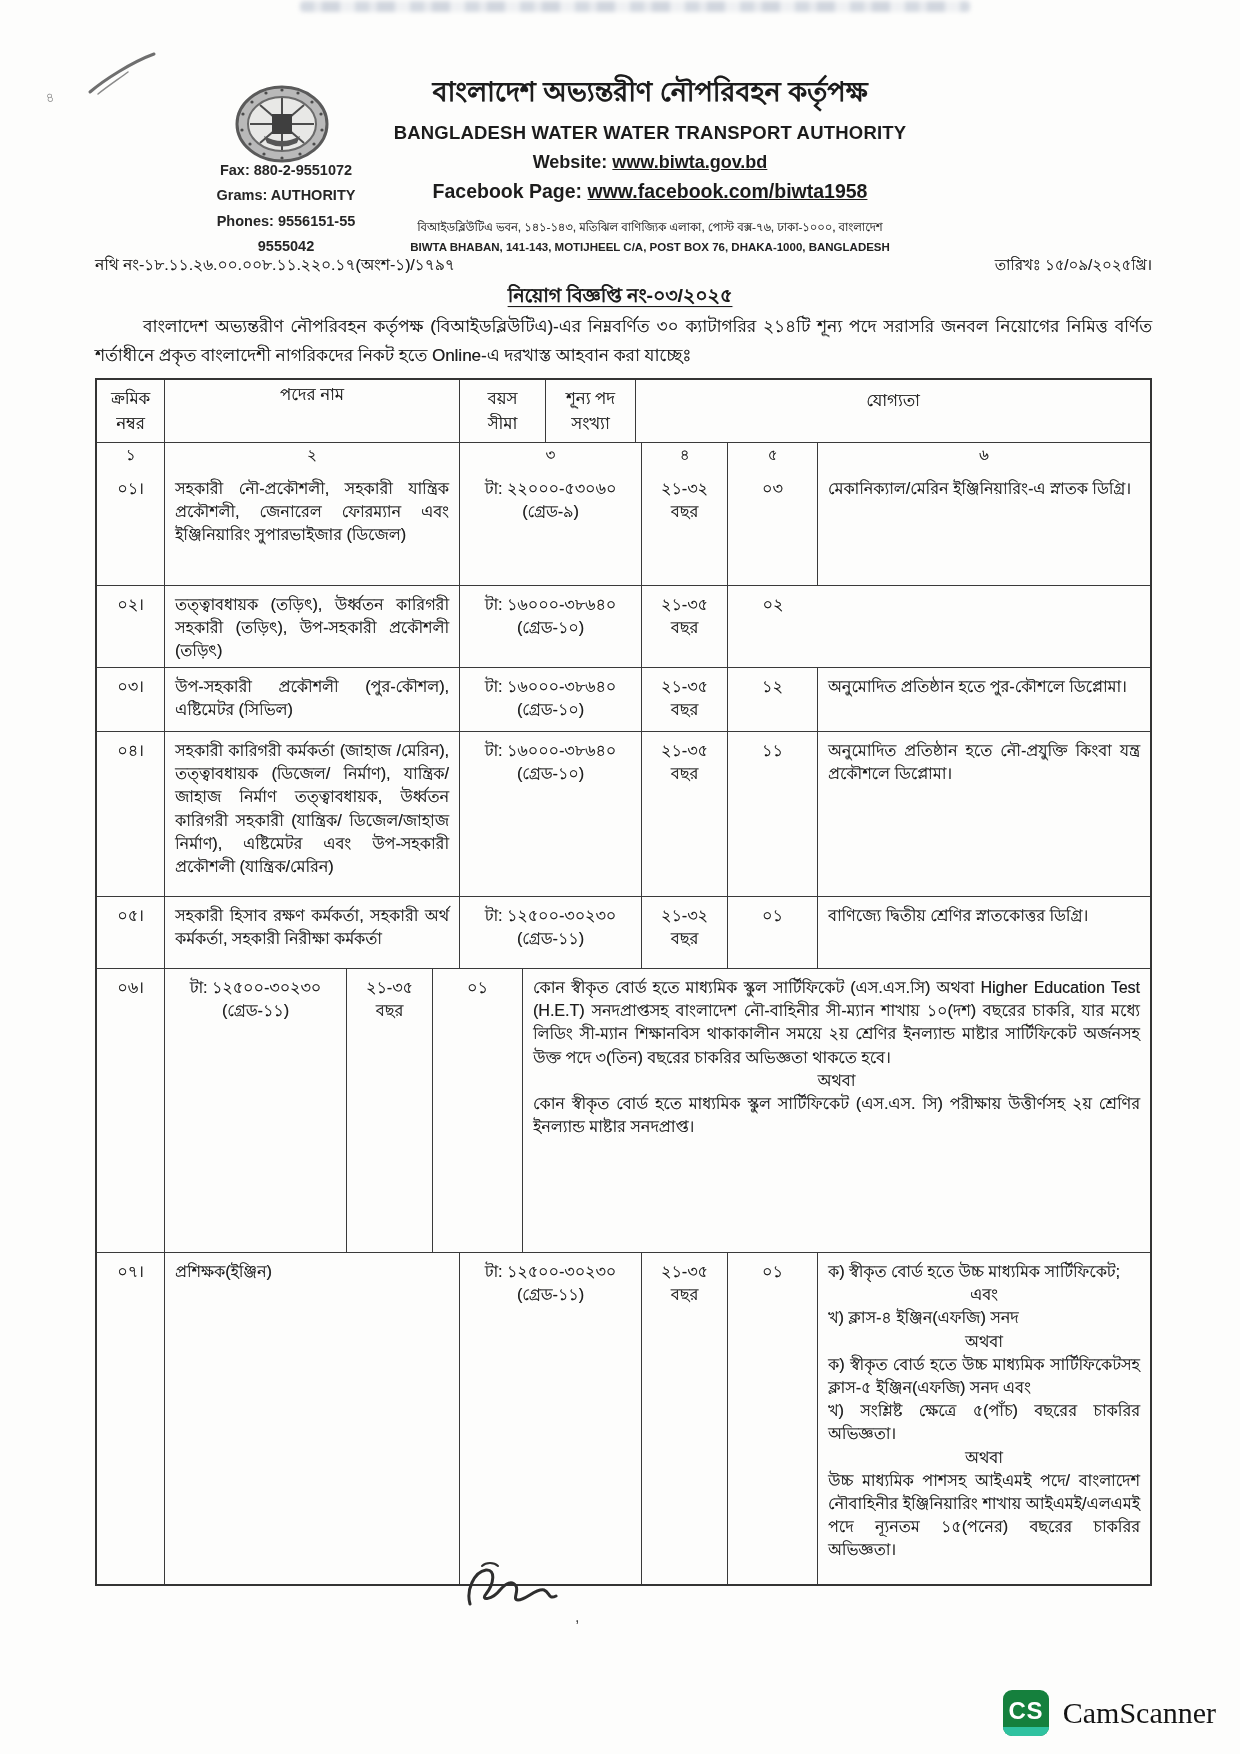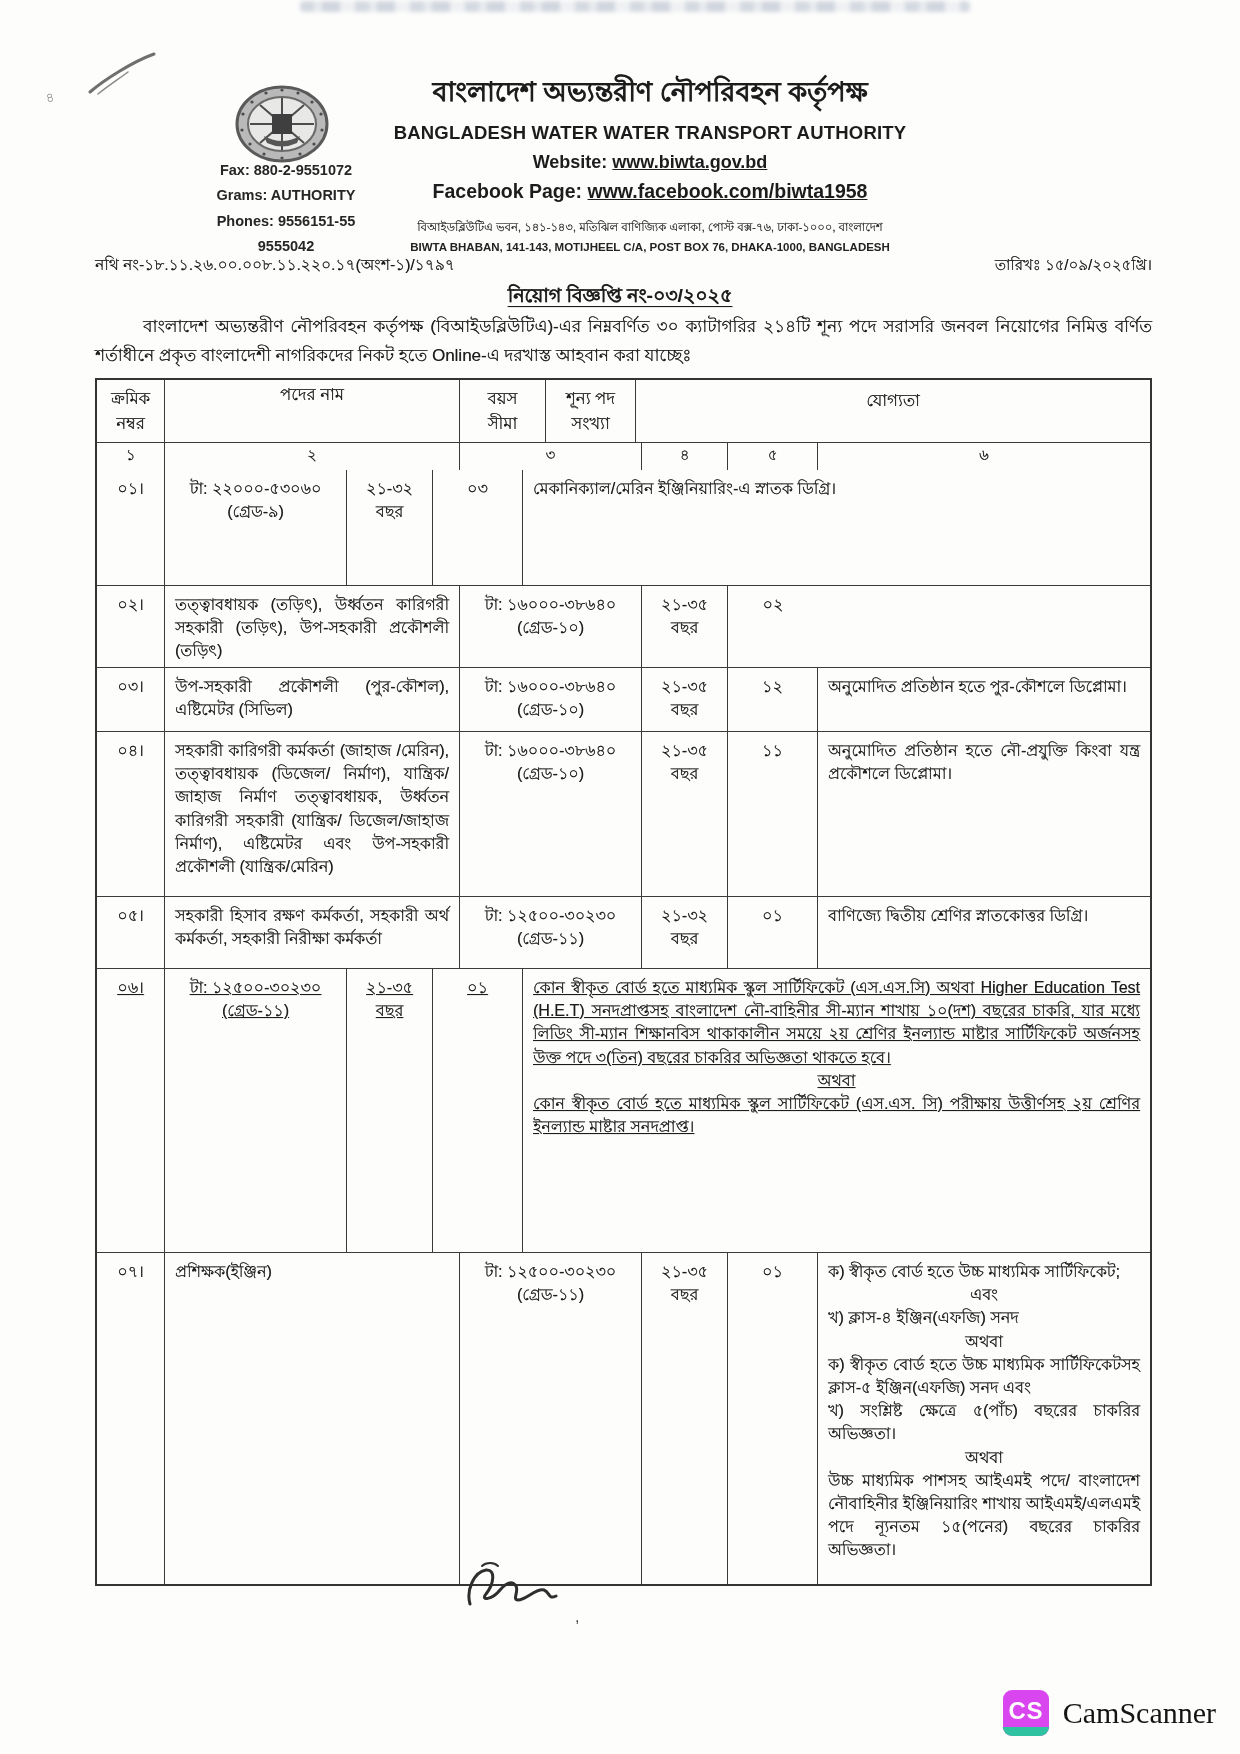--- a/index.html
+++ b/index.html
@@ -58,21 +58,21 @@
   .tnum{height:28px;}
   .tnum .cell{text-align:center;padding:2px;line-height:1.3;font-size:15px;}
   .qseg{margin:0;}
   .qj{text-align:justify;}
   .qc{text-align:center;}
 
   .signature{position:absolute;left:452px;top:1560px;}
   .sig-comma{position:absolute;left:575px;top:1608px;color:#444;font-size:16px;}
 
   .camscanner{position:absolute;right:24px;top:1690px;display:flex;align-items:center;gap:14px;}
-  .cs-badge{width:46px;height:46px;background:#d946ef;border-radius:9px;position:relative;display:flex;align-items:center;justify-content:center;overflow:hidden;}
+  .cs-badge{width:46px;height:46px;background:#15803d;border-radius:9px;position:relative;display:flex;align-items:center;justify-content:center;overflow:hidden;}
   .cs-badge .cs-txt{color:#fff;font-weight:bold;font-size:24px;letter-spacing:.5px;margin-top:-5px;}
   .cs-badge .cs-teal{position:absolute;bottom:0;left:0;width:100%;height:9px;background:#2fc2a0;}
   .cs-label{font-family:"Liberation Serif","DejaVu Serif",serif;font-size:30px;color:#141414;}
 </style>
 </head>
 <body>
 
 <div class="page">
 
   <div class="ghost-strip"></div>
@@ -163,20 +163,21 @@
       <div class="cell c-serial">১</div>
       <div class="cell c-pos" style="text-align:center;">২</div>
       <div class="cell c-sal">৩</div>
       <div class="cell c-age">৪</div>
       <div class="cell c-vac">৫</div>
       <div class="cell c-qual" style="text-align:center;">৬</div>
     </div>
     <div id="table-body-anchor">
         <div class="trow" style="height: 115px;">
           <div class="cell c-serial">০১।</div>
+          <div class="cell c-pos">সহকারী নৌ-প্রকৌশলী, সহকারী যান্ত্রিক প্রকৌশলী, জেনারেল ফোরম্যান এবং ইঞ্জিনিয়ারিং সুপারভাইজার (ডিজেল)</div>
           <div class="cell c-sal">
             <div>টা: ২২০০০-৫৩০৬০</div>
             <div>(গ্রেড-৯)</div>
           </div>
           <div class="cell c-age">
             <div>২১-৩২</div>
             <div>বছর</div>
           </div>
           <div class="cell c-vac">০৩</div>
           <div class="cell c-qual">
@@ -237,21 +238,21 @@
           </div>
           <div class="cell c-age">
             <div>২১-৩২</div>
             <div>বছর</div>
           </div>
           <div class="cell c-vac">০১</div>
           <div class="cell c-qual">
             <div class="qseg qj">বাণিজ্যে দ্বিতীয় শ্রেণির স্নাতকোত্তর ডিগ্রি।</div>
           </div>
         </div>
-        <div class="trow" style="height: 284px; text-decoration: underline;">
+        <div class="trow" style="height: 284px;">
           <div class="cell c-serial">০৬।</div>
           <div class="cell c-sal">
             <div>টা: ১২৫০০-৩০২৩০</div>
             <div>(গ্রেড-১১)</div>
           </div>
           <div class="cell c-age">
             <div>২১-৩৫</div>
             <div>বছর</div>
           </div>
           <div class="cell c-vac">০১</div>

